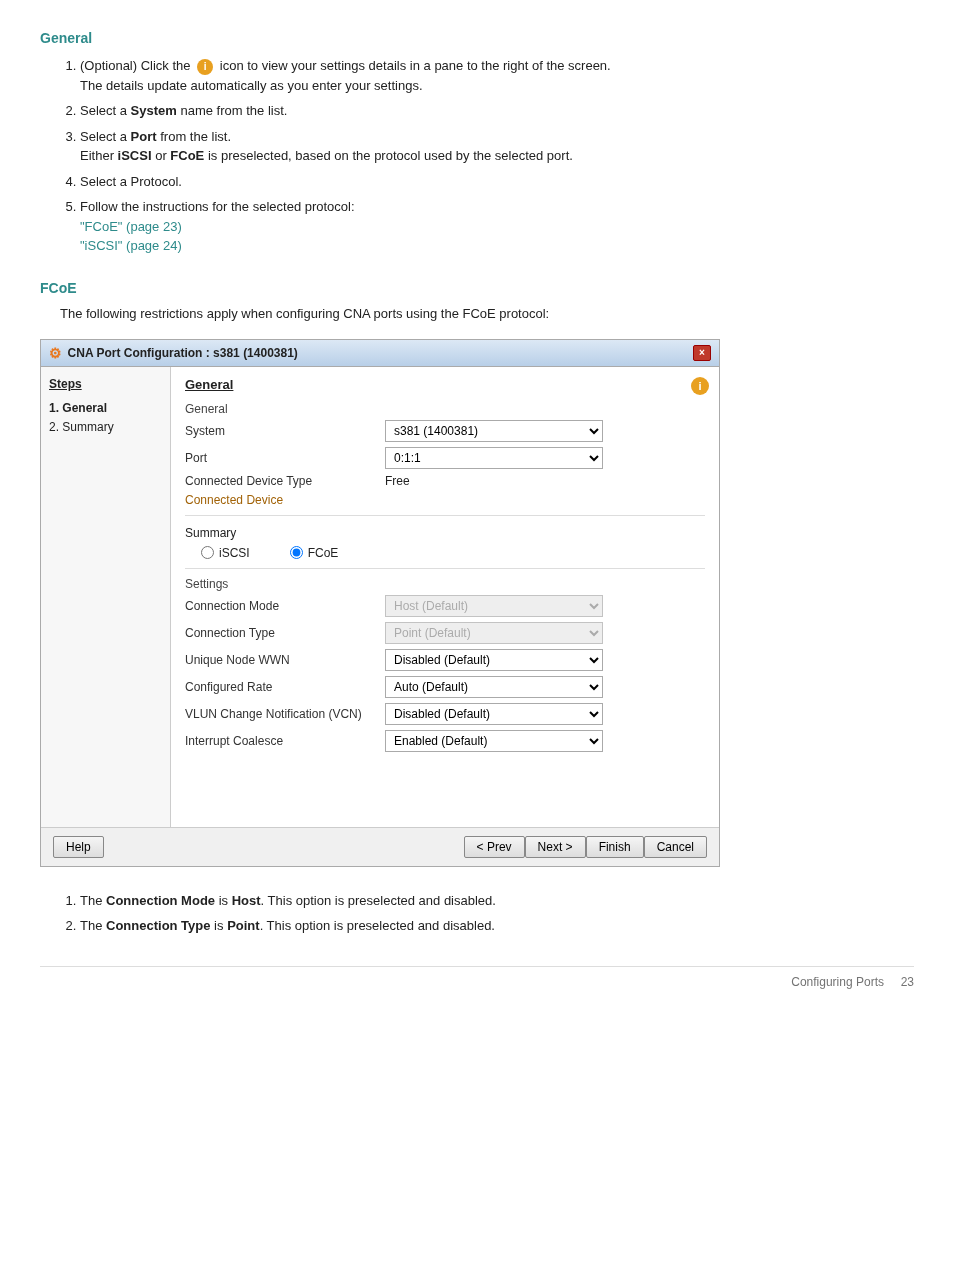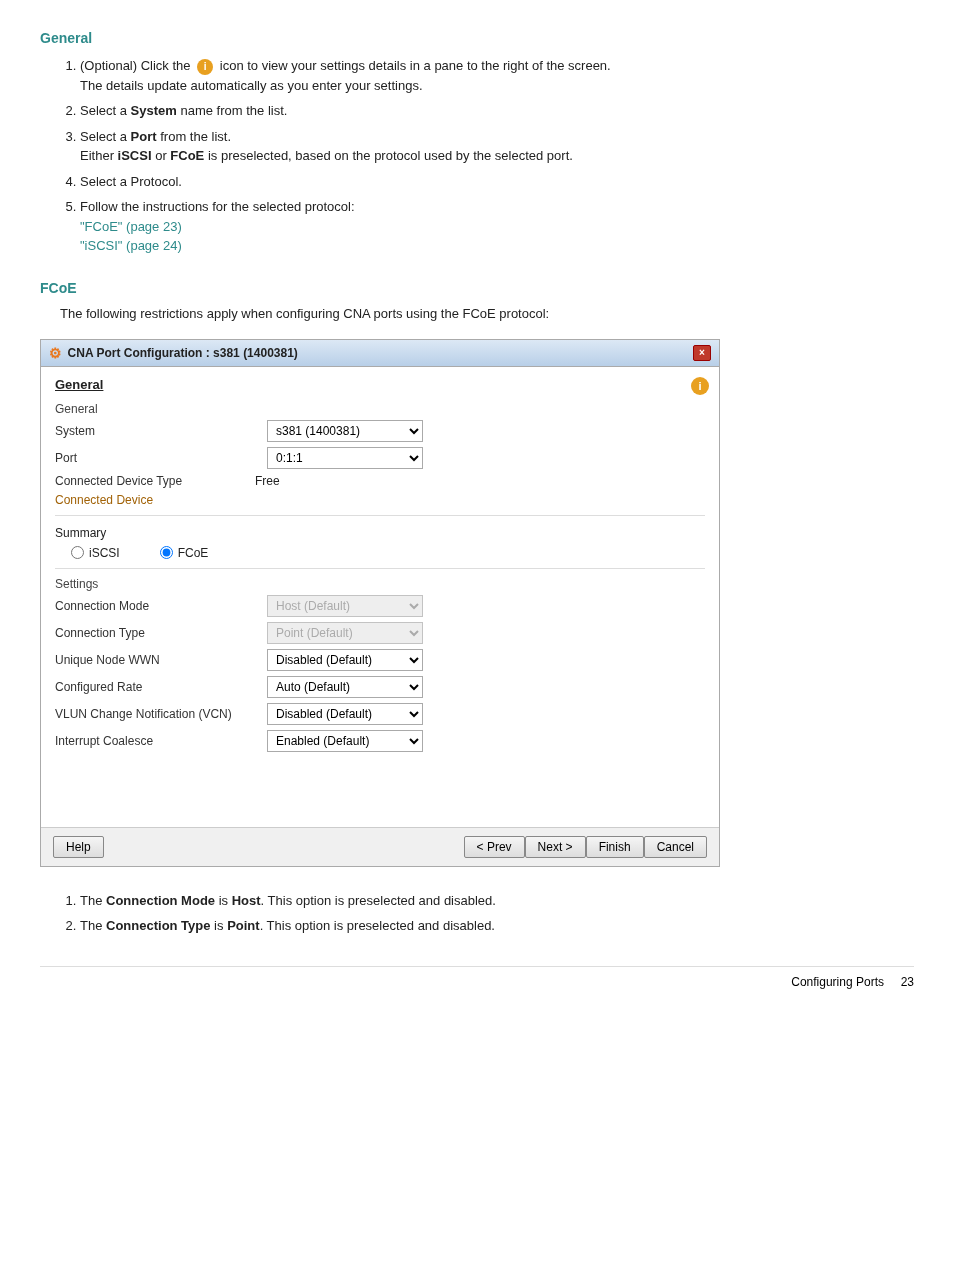--- a/index.html
+++ b/index.html
@@ -189,27 +189,26 @@
       font-size: 12px;
       color: #333;
     }
     .form-value {
       flex: 1;
       font-size: 12px;
     }
 
     
     select.form-select {
-      width: 156px;
+      width: 218px;
       font-size: 12px;
       padding: 1px 4px;
       border: 1px solid #aaa;
       background: #fff;
       height: 22px;
-      margin-left: 12px;
     }
     select.form-select:disabled {
       background: #e8e8e8;
       color: #888;
     }
 
     
     .protocol-section {
       margin: 10px 0 6px 0;
     }
@@ -275,21 +274,21 @@
     ol.bottom-list li {
       margin-bottom: 6px;
       line-height: 1.5;
     }
 
     
     .page-footer {
       margin-top: 30px;
       text-align: right;
       font-size: 12px;
-      color: #000000;
+      color: #737373;
       border-top: 1px solid #ddd;
       padding-top: 8px;
     }
 
     
     .form-row-empty .form-label {
       color: #a16207;
     }
   </style>
 </head>
@@ -337,20 +336,25 @@
       <div class="dialog-title-left">
 
         <span style="color:#e87820; font-size:14px;">⚙</span>
         <span>CNA Port Configuration : s381 (1400381)</span>
       </div>
       <button class="dialog-close-btn">×</button>
     </div>
 
     <div class="dialog-body">
 
+      <div class="steps-panel">
+        <div class="steps-header">Steps</div>
+        <div class="step-item active">1. General</div>
+        <div class="step-item">2. Summary</div>
+      </div>
 
       <div class="dialog-content">
         <div class="content-header">General</div>
         <div class="content-info-icon">i</div>
 
         <div class="form-section-label">General</div>
 
         <div class="form-row">
           <div class="form-label">System</div>
           <div class="form-value">

